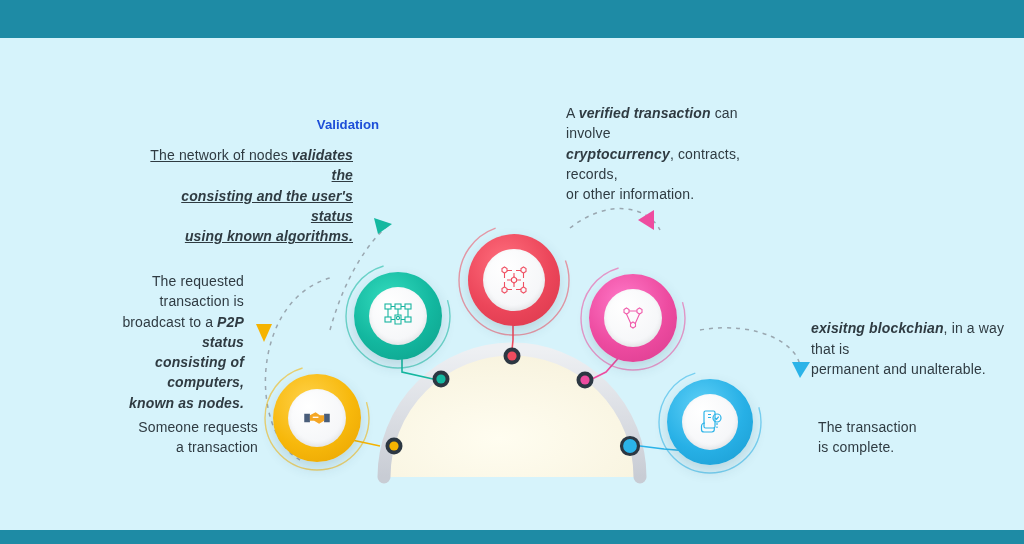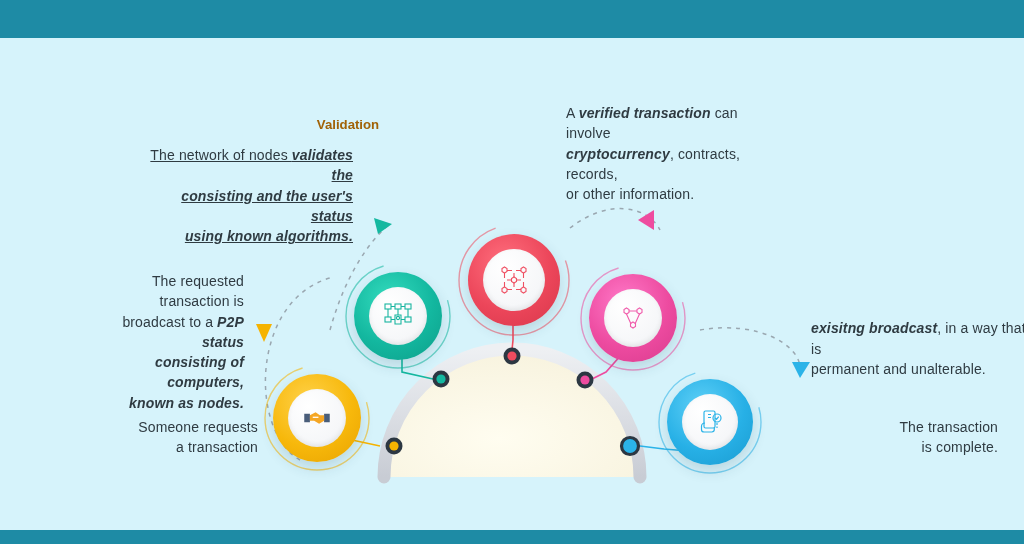--- a/index.html
+++ b/index.html
@@ -42,21 +42,21 @@
     letter-spacing: 0.01em;
     white-space: pre-line;
   }
   .txt i { font-style: italic; font-weight: 700; }
   .align-right { text-align: right; }
   .align-left { text-align: left; }
   .head {
     position: absolute;
     font-size: 13.2px;
     font-weight: 700;
-    color: #a16207;
+    color: #1d4ed8;
   }
   .strong-block { font-weight: 400; }
 
   .node {
     position: absolute;
     border-radius: 50%;
     display: flex;
     align-items: center;
     justify-content: center;
     box-shadow: 0 6px 14px rgba(40,70,90,0.16);
@@ -215,21 +215,21 @@
     </div>
   </div>
 
   <div class="head" style="left:288px; top:117px; width:120px; text-align:center;">Validation</div>
 
   <div class="txt align-right" style="left:148px; top:145px; width:205px;text-decoration:underline;">The network of nodes <i>validates the</i><br><i>consisting and the user's status</i><br><i>using known algorithms.</i></div>
 
   <div class="txt align-left" style="left:566px; top:103px; width:215px;">A <i>verified transaction</i> can involve<br><i>cryptocurrency</i>, contracts, records,<br>or other information.</div>
 
 
-  <div class="txt align-left" style="left:811px; top:298px; width:215px;"><br><i>exisitng broadcast</i>, in a way that is<br>permanent and unalterable.</div>
-
-  <div class="txt align-left strong-block" style="left:818px; top:417px; width:180px;text-align:right;">The transaction<br>is complete.</div>
+  <div class="txt align-left" style="left:811px; top:298px; width:215px;"><br><i>exisitng blockchian</i>, in a way that is<br>permanent and unalterable.</div>
+
+  <div class="txt align-left strong-block" style="left:818px; top:417px; width:180px;">The transaction<br>is complete.</div>
 
   <div class="txt align-right" style="left:78px; top:271px; width:166px;">The requested transaction is<br>broadcast to a <i>P2P status</i><br><i>consisting of computers,</i><br><i>known as nodes.</i></div>
 
   <div class="txt align-right strong-block" style="left:110px; top:417px; width:148px;">Someone requests<br>a transaction</div>
 
 </div>
 
 </body></html>

